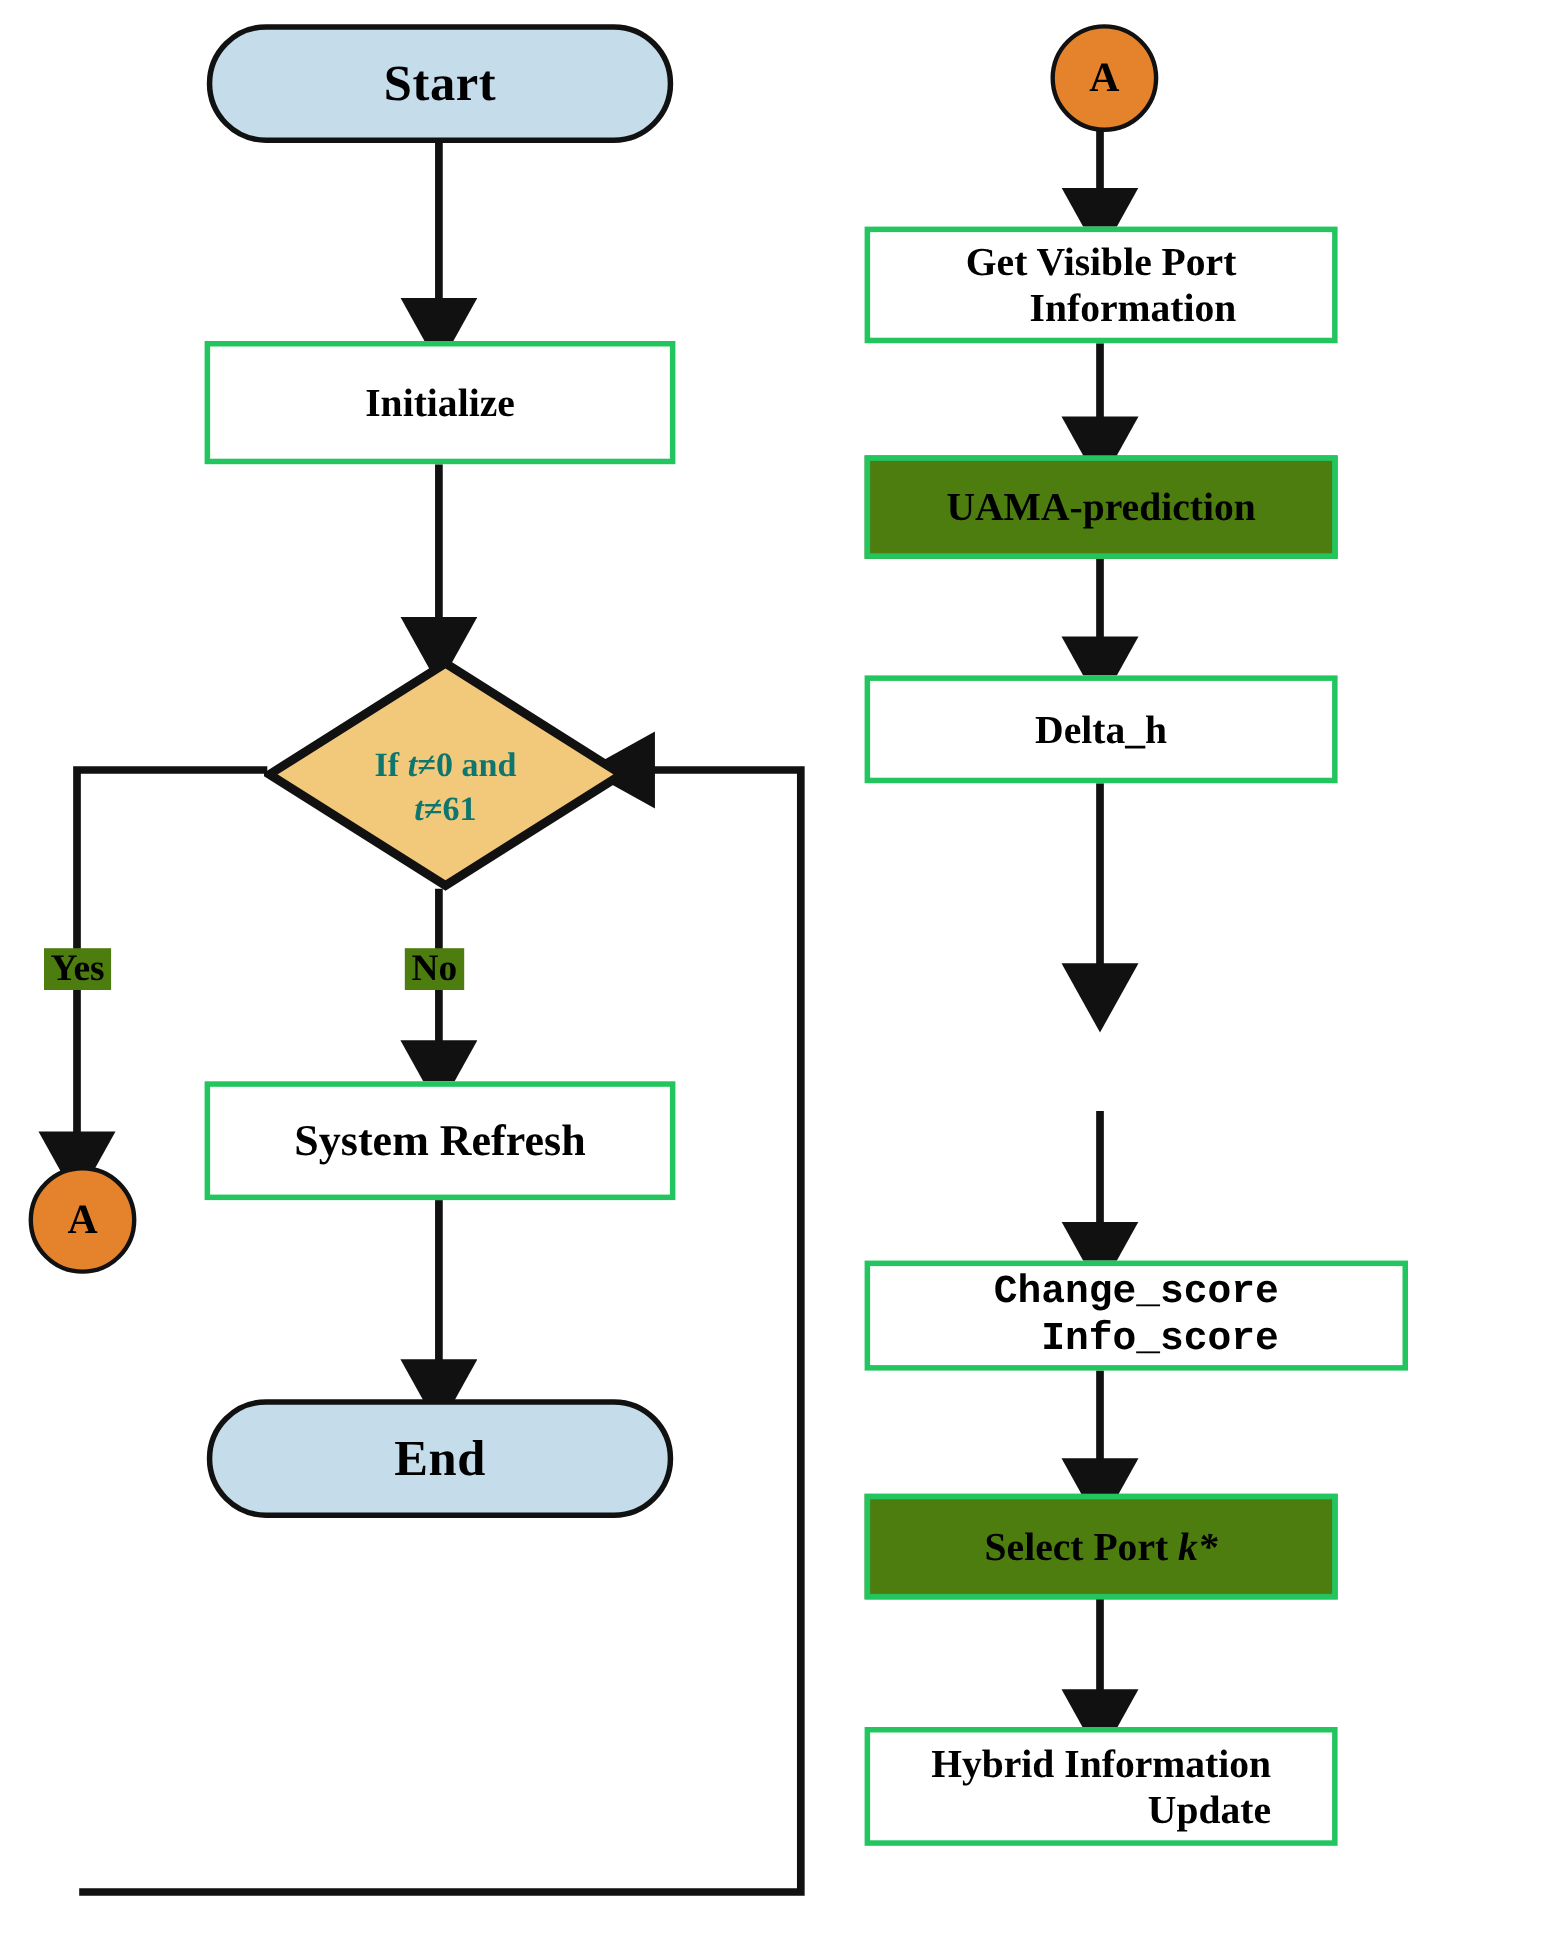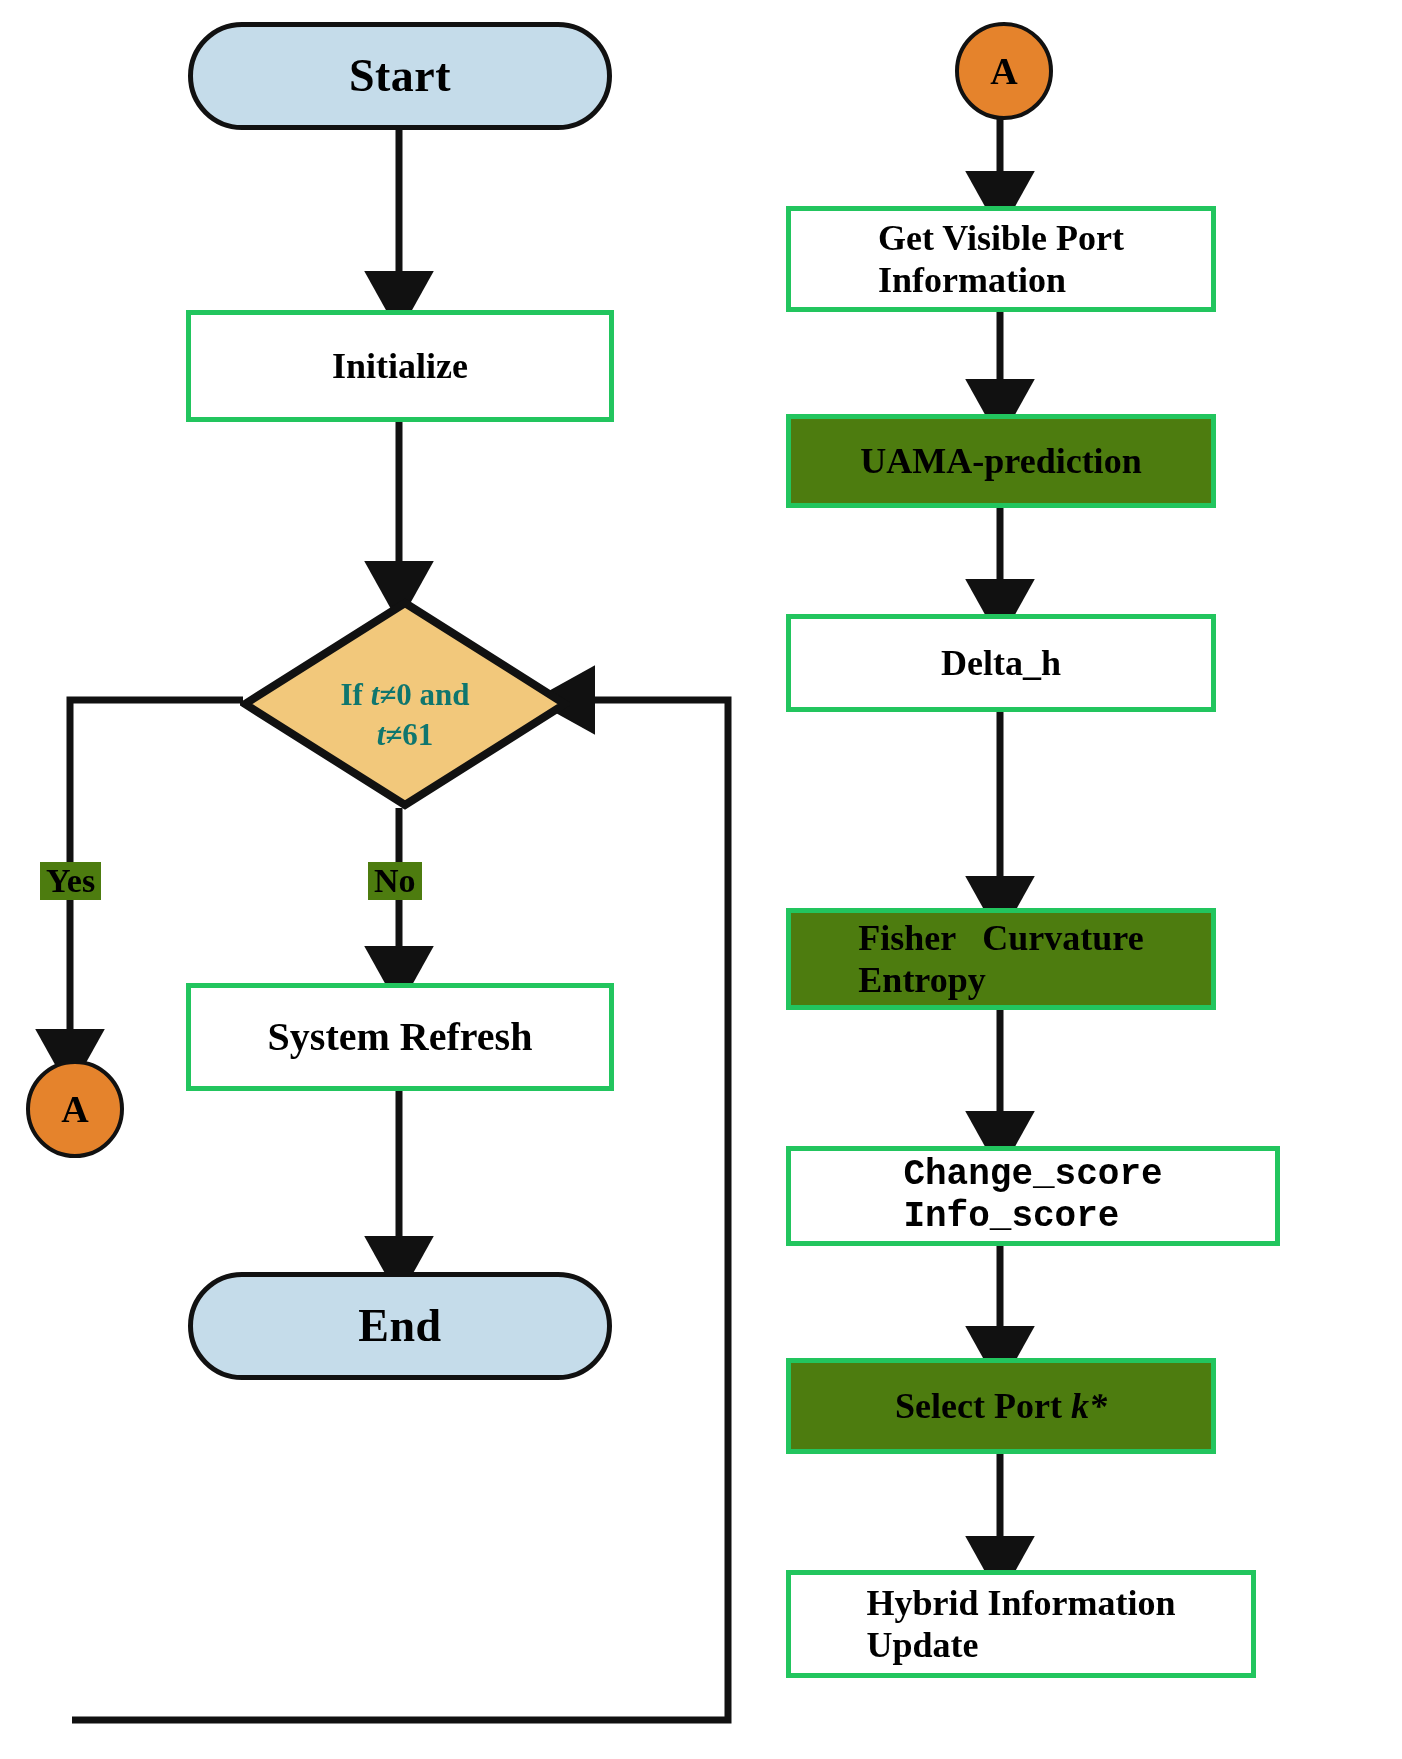--- a/index.html
+++ b/index.html
@@ -24,21 +24,21 @@
     width: 1402px;
     height: 1759px;
     pointer-events: none;
   }
   .node {
     position: absolute;
     box-sizing: border-box;
     display: flex;
     align-items: center;
     justify-content: center;
-    text-align: left;
+    text-align: right;
     color: #000000;
     font-weight: bold;
     line-height: 1.18;
   }
   .terminal {
     background: #c5dcea;
     border: 5px solid #111111;
     border-radius: 999px;
     font-size: 46px;
     letter-spacing: 0.5px;
@@ -199,42 +199,34 @@
   </div>
 
   <div class="node process green" style="left:786px; top:414px; width:430px; height:94px;">
     <span>UAMA-prediction</span>
   </div>
 
   <div class="node process" style="left:786px; top:614px; width:430px; height:98px;">
     <span>Delta_h</span>
   </div>
 
-  <div class="node process green" style="left:786px; top:908px; width:430px; height:102px;">
-    <div>
-      <div>
-        <span>Fisher</span><span class="spacer-wide"></span><span>Curvature</span>
-      </div>
-      <div>Entropy</div>
-    </div>
-  </div>
 
   <div class="node process" style="left:786px; top:1146px; width:494px; height:100px;font-family:Liberation Mono, monospace;">
     <div>
       <div>Change_score</div>
       <div>Info_score</div>
     </div>
   </div>
 
   <div class="node process green" style="left:786px; top:1358px; width:430px; height:96px;">
     <div>
       <span>Select Port </span><span class="italic">k*</span>
     </div>
   </div>
 
-  <div class="node process" style="left:786px; top:1570px; width:470px; height:108px;">
+  <div class="node process" style="left:786px; top:1570px; width:430px; height:108px;">
     <div>
       <div>Hybrid Information</div>
       <div>Update</div>
     </div>
   </div>
 
 </div>
 
 </body></html>

